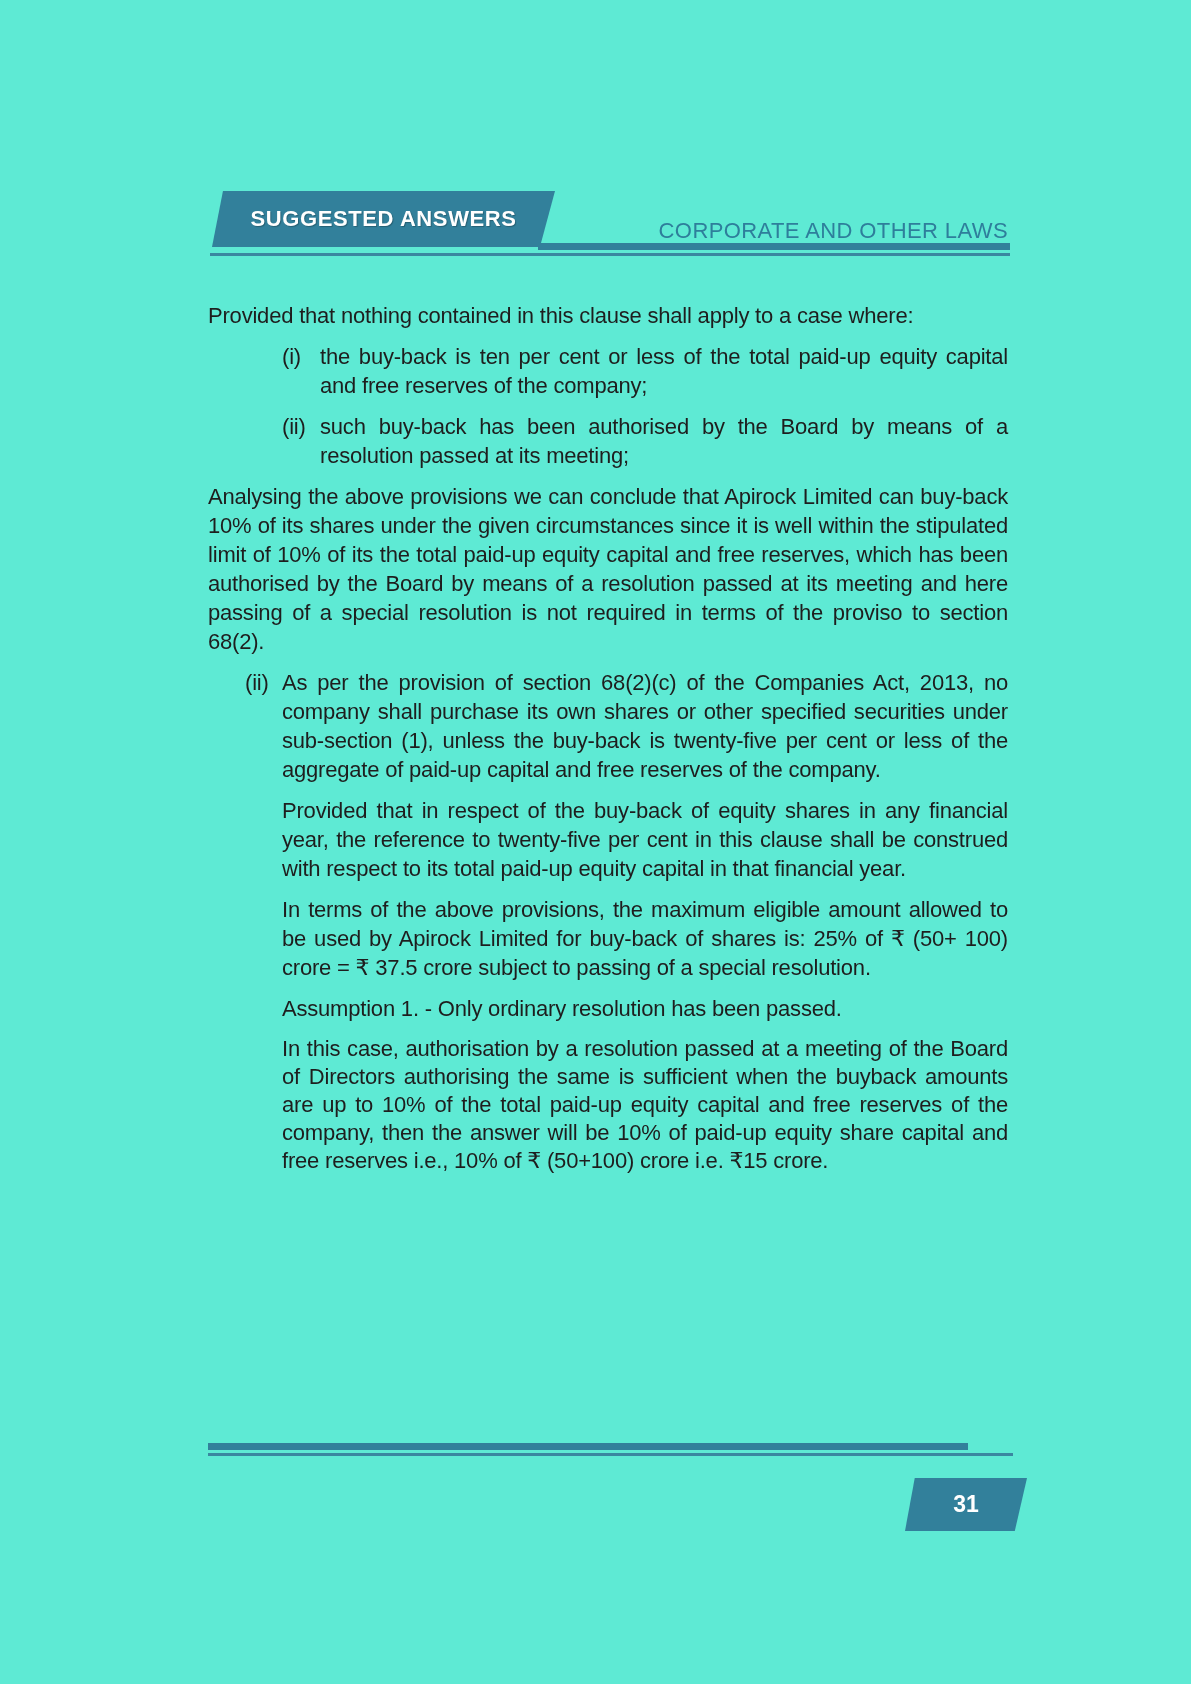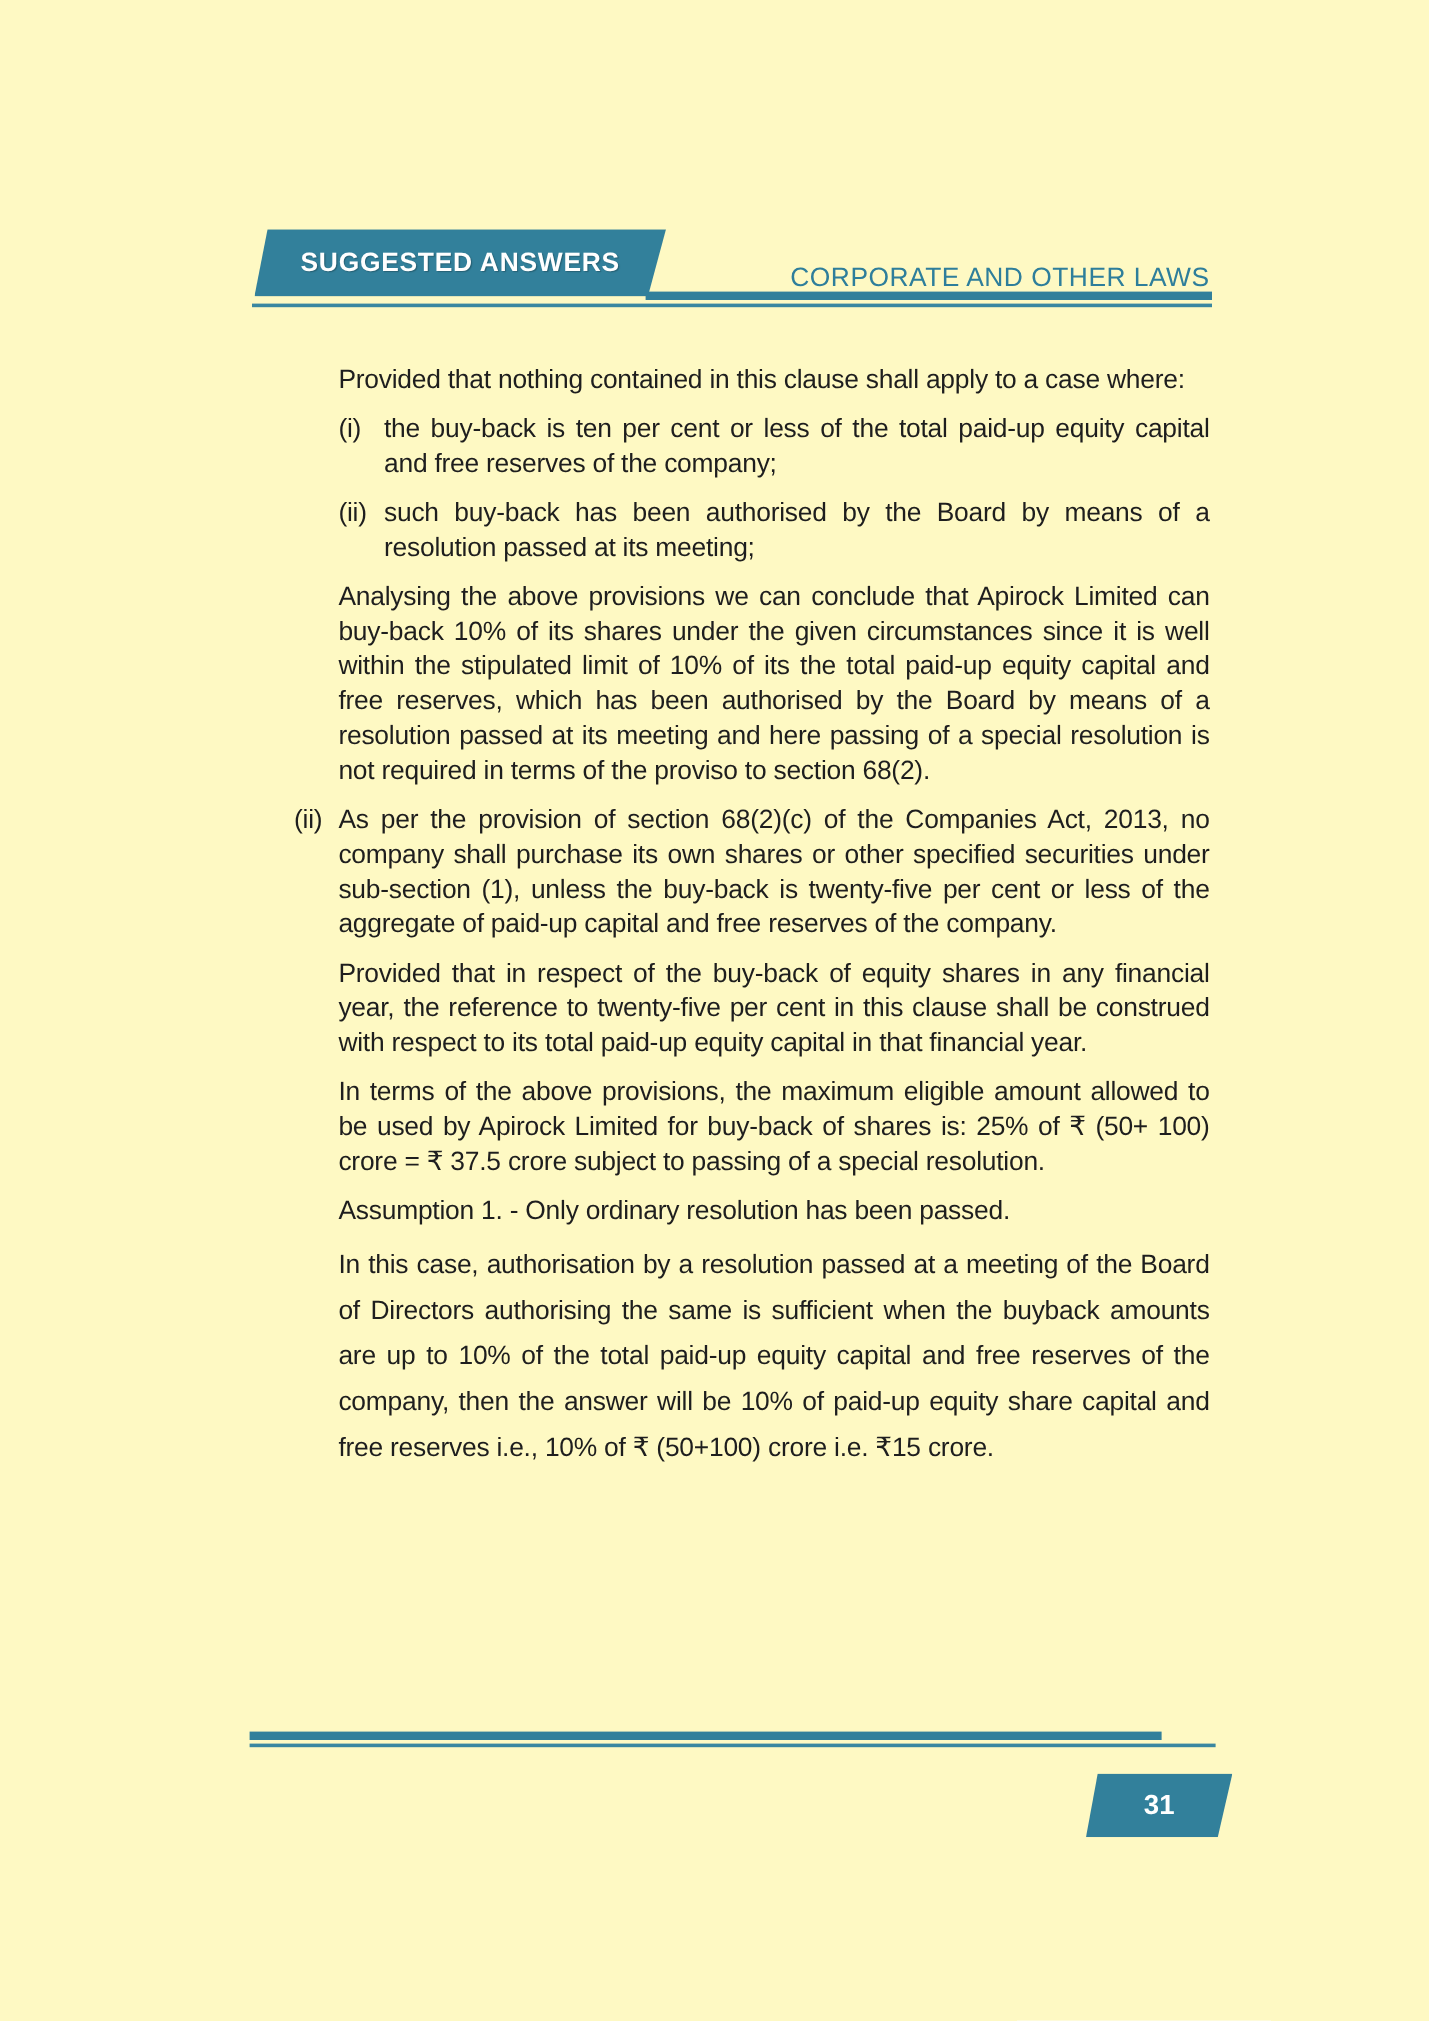--- a/index.html
+++ b/index.html
@@ -4,21 +4,21 @@
 <style>
   html, body {
     margin: 0;
     padding: 0;
     background: #ffffff;
   }
   .page {
     position: relative;
     width: 1191px;
     height: 1684px;
-    background: #fef9c3;
+    background: #5eead4;
     overflow: hidden;
     font-family: "Liberation Sans", "DejaVu Sans", sans-serif;
     color: #1e1e1e;
   }
 
   
   .banner {
     position: absolute;
     left: 212px;
     top: 191px;
@@ -74,21 +74,20 @@
     width: 800px;
     font-size: 22px;
     line-height: 29px;
     letter-spacing: -0.2px;
   }
   .para {
     margin: 0 0 12px 0;
     text-align: justify;
   }
   .indent {
-    margin-left: 74px;
   }
   .list-row {
     display: flex;
     margin: 0 0 12px 0;
   }
   .list-row.inner {
     padding-left: 74px;
   }
   .list-row.outer {
     padding-left: 37px;
@@ -103,21 +102,21 @@
     flex: 1 1 auto;
     margin: 0;
   }
   .item-paragraphs {
     flex: 1 1 auto;
   }
   .item-paragraphs .para {
     margin-left: 0;
   }
   .para.wide {
-    line-height: 38px;
+    line-height: 28px;
   }
   .para:last-child {
     margin-bottom: 0;
   }
 
   
   .footer-bar-thick {
     position: absolute;
     left: 208px;
     top: 1443px;

